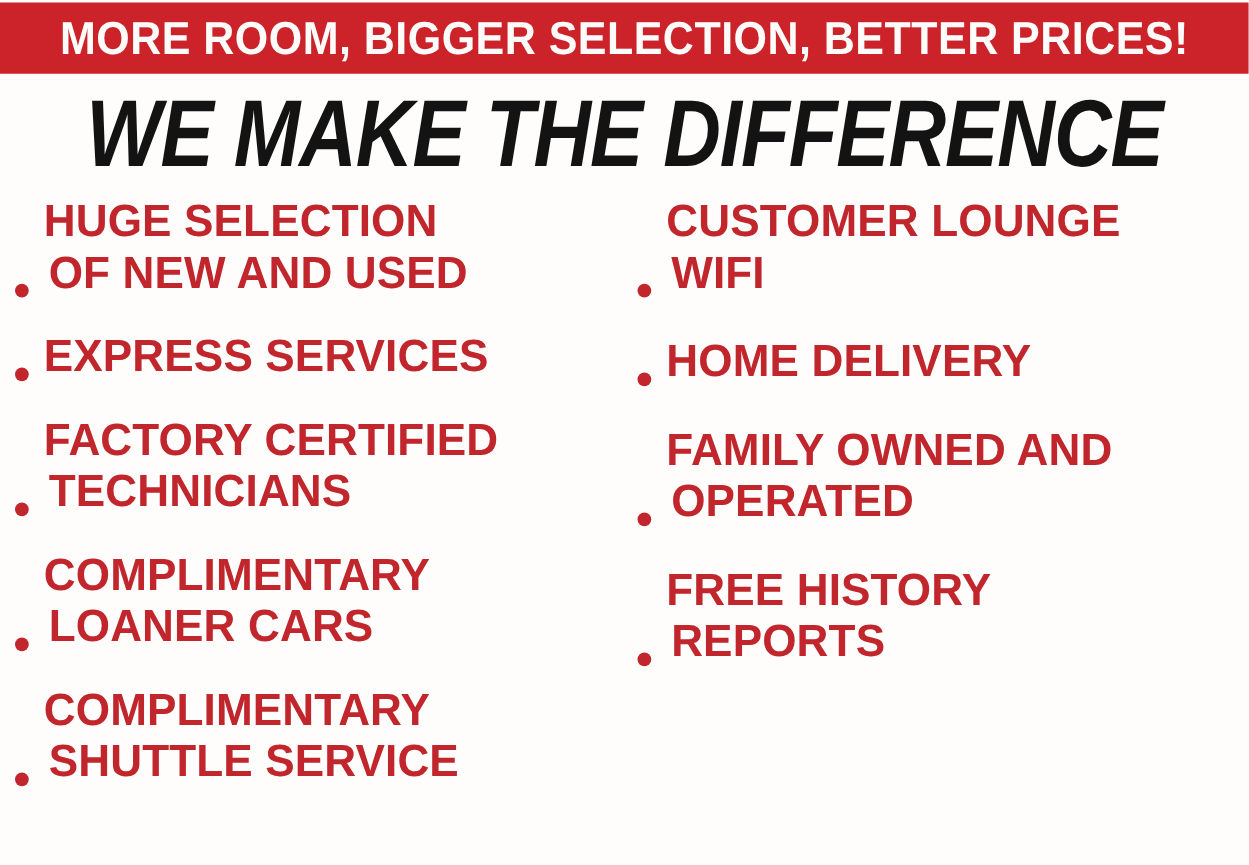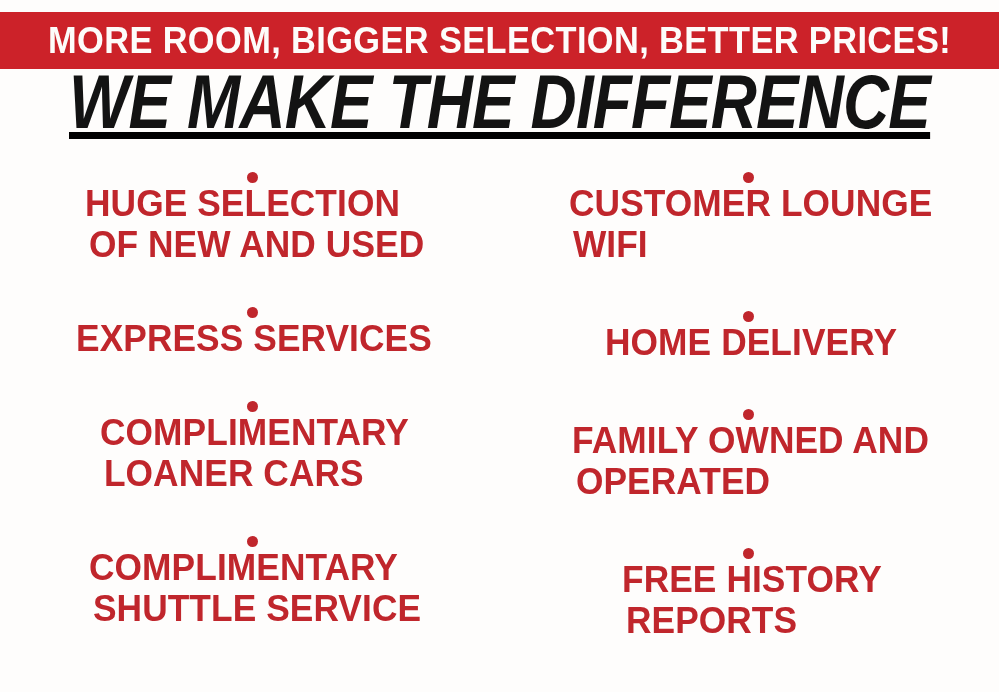--- a/index.html
+++ b/index.html
@@ -18,21 +18,21 @@
     width: 999px;
     height: 692px;
     background: #fefdfc;
     overflow: hidden;
   }
 
   
   .banner {
     position: absolute;
     left: 0;
-    top: 12px;
+    top: 2px;
     width: 999px;
     height: 57px;
     background: #cc2229;
     display: flex;
     align-items: center;
     justify-content: center;
   }
   .banner-text {
     color: #fdfcfa;
     font-family: "Liberation Sans", sans-serif;
@@ -47,23 +47,22 @@
   }
 
   
   .headline-wrap {
     position: absolute;
     left: 0;
     top: 64px;
     width: 999px;
     height: 82px;
     display: flex;
-    align-items: flex-start;
+    align-items: flex-end;
     justify-content: center;
-    text-decoration: underline;
   }
   .headline {
     color: #131313;
     font-family: "Liberation Sans", sans-serif;
     font-weight: bold;
     font-style: italic;
     font-size: 76px;
     line-height: 76px;
     letter-spacing: -1px;
     transform: scaleX(0.84);
@@ -82,23 +81,22 @@
   .col {
     position: absolute;
     top: 0;
     height: 536px;
   }
   .col-left  { left: 12px;  width: 492px; }
   .col-right { left: 510px; width: 489px; }
 
   .bullet-item {
     display: flex;
-    align-items: center;
+    align-items: flex-end;
     margin-bottom: 26px;
-    flex-direction: column;
   }
   .col-right .bullet-item { margin-bottom: 30px; }
 
   .bullet-dot {
     flex: 0 0 auto;
     width: 11px;
     height: 11px;
     border-radius: 50%;
     background: #c0262c;
     margin-top: 16px;
@@ -142,20 +140,27 @@
         </span>
       </div>
 
       <div class="bullet-item">
         <span class="bullet-dot"></span>
         <span class="bullet-text">
           <span class="ln">EXPRESS SERVICES</span>
         </span>
       </div>
 
+      <div class="bullet-item">
+        <span class="bullet-dot"></span>
+        <span class="bullet-text">
+          <span class="ln">FACTORY CERTIFIED</span>
+          <span class="ln">TECHNICIANS</span>
+        </span>
+      </div>
 
       <div class="bullet-item">
         <span class="bullet-dot"></span>
         <span class="bullet-text">
           <span class="ln">COMPLIMENTARY</span>
           <span class="ln">LOANER CARS</span>
         </span>
       </div>
 
       <div class="bullet-item">

